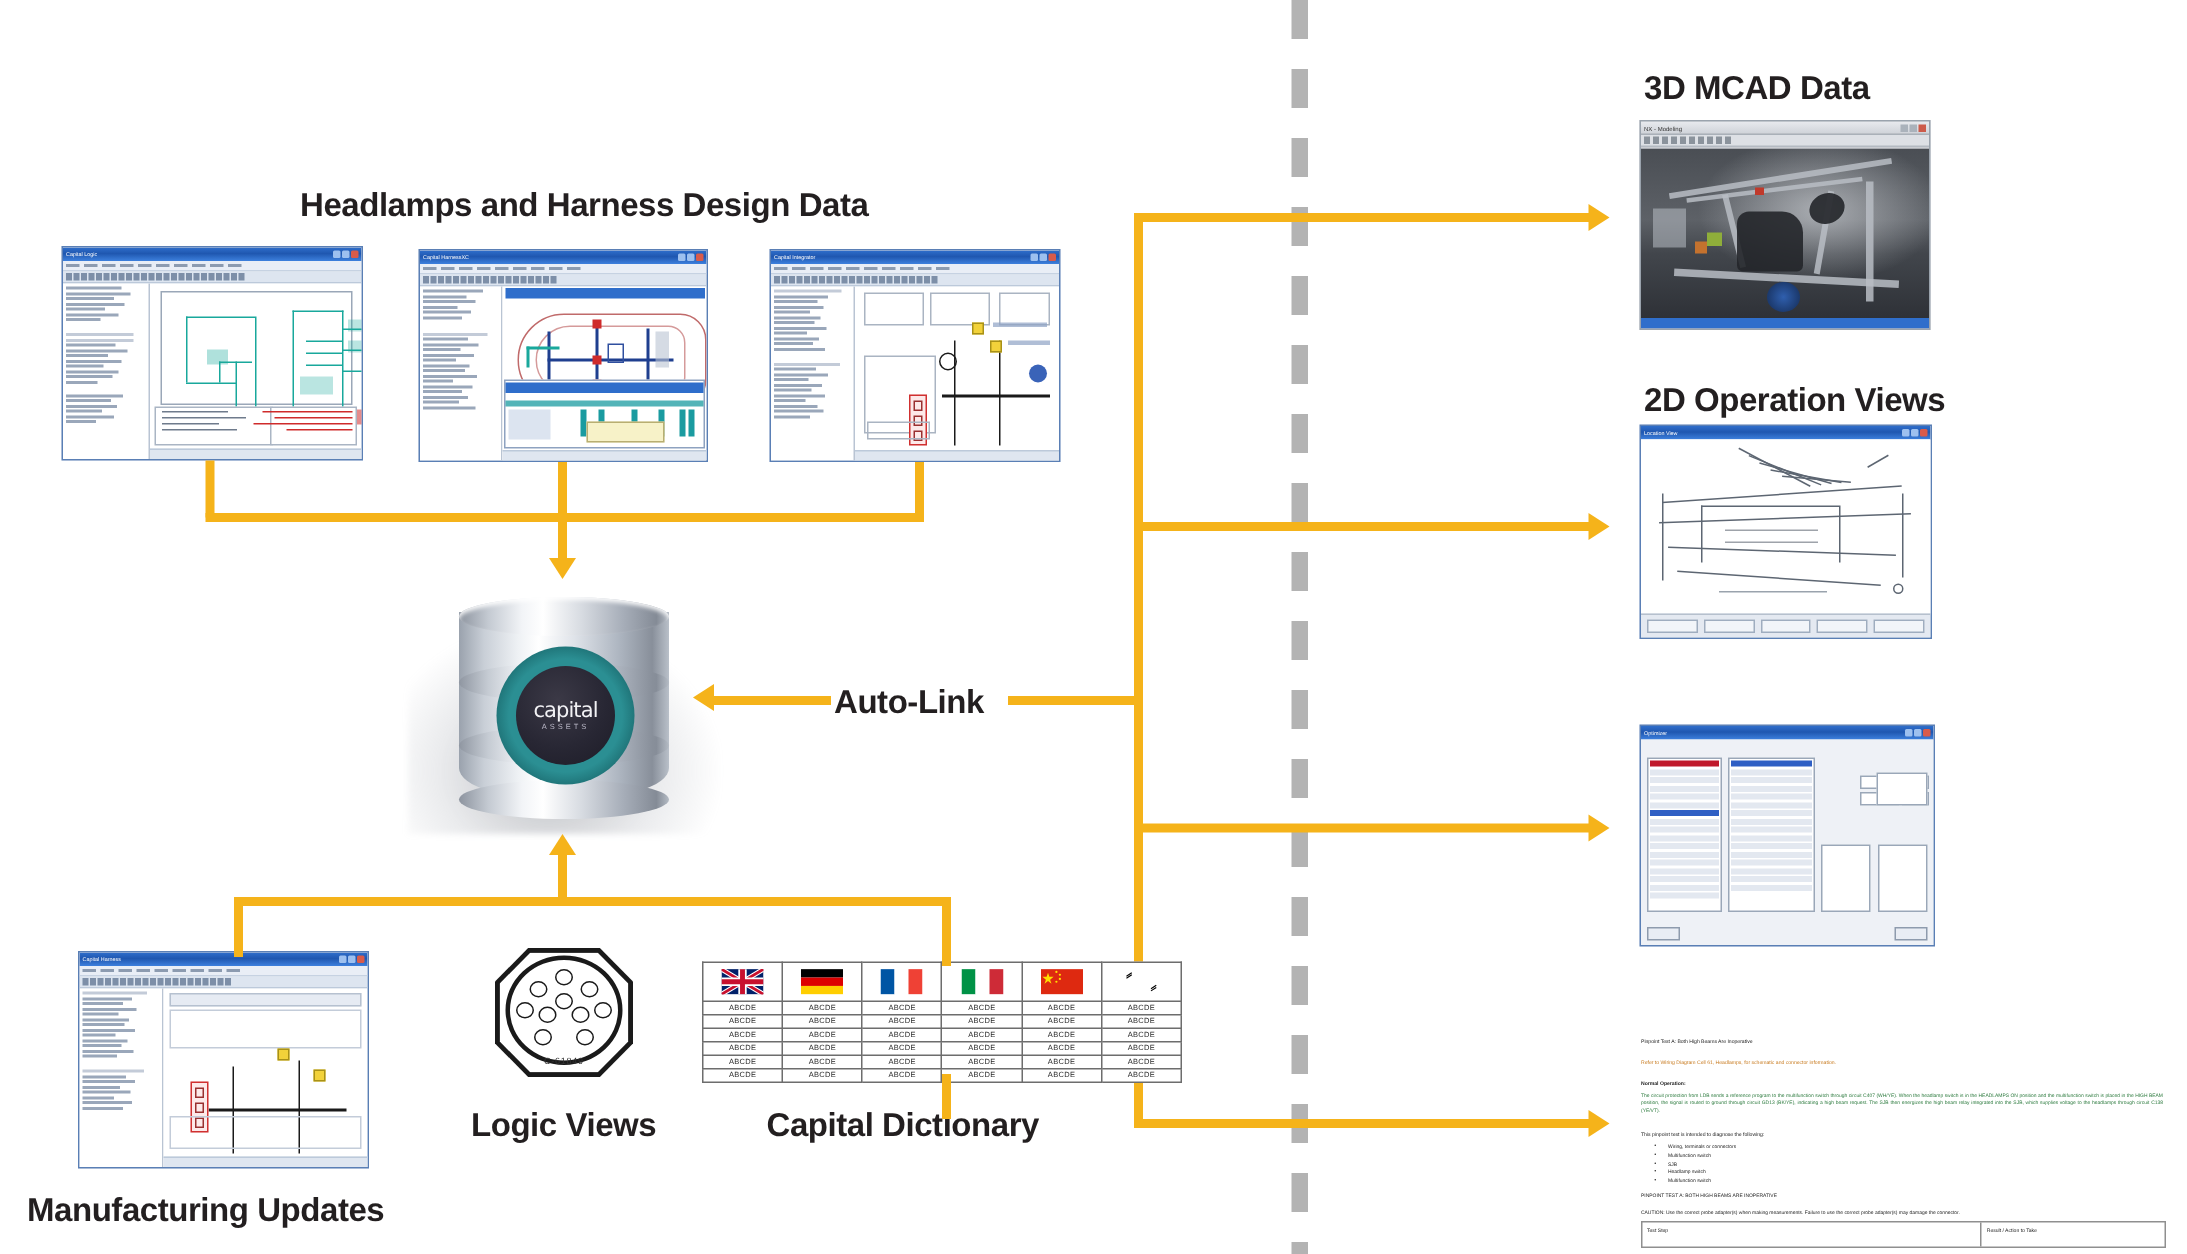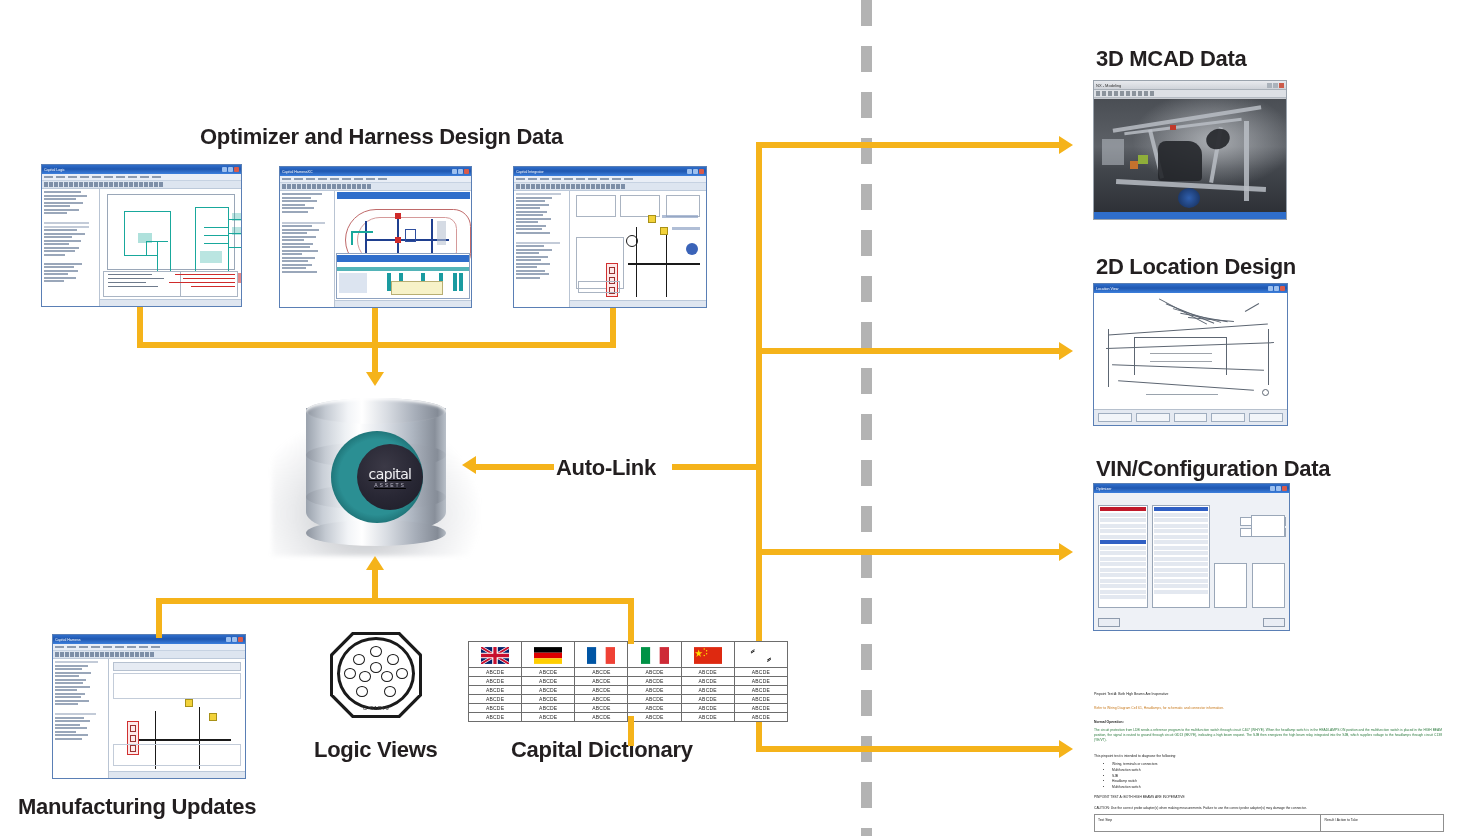--- a/index.html
+++ b/index.html
@@ -125,21 +125,21 @@
       #d8dce2 58%, #a7aeb9 78%, #848b96 94%, #b4bbc4 100%);
   }
   #db-top { top: 0px; box-shadow: inset 0 2px 3px rgba(255,255,255,.9); }
   #db-mid1 { top: 44px; opacity: .85; }
   #db-mid2 { top: 86px; opacity: .85; }
   #db-bot { top: 122px; }
   #db-logo {
     position: absolute; left: 35px; top: 33px; width: 92px; height: 92px;
     border-radius: 50%;
     background: radial-gradient(circle at 50% 50%, #2b8f93 58%, #1f7478 72%, rgba(31,116,120,.55) 86%, rgba(31,116,120,0) 100%);
-    display: flex; align-items: center; justify-content: flex-end; text-decoration: underline;
+    display: flex; align-items: center; justify-content: center;
   }
   #db-logo-inner {
     width: 66px; height: 66px; border-radius: 50%;
     background: radial-gradient(circle at 42% 34%, #3b3946 0%, #282734 55%, #1d1c27 100%);
     display: flex; flex-direction: column; align-items: center; justify-content: center;
   }
   #db-logo-text {
     font-size: 14px; color: #f2f2f5; letter-spacing: -0.6px; line-height: 1;
     font-family: "DejaVu Sans", sans-serif;
   }
@@ -205,21 +205,21 @@
 
   #dtc-doc { position: absolute; background: #fff; }
 </style>
 </head>
 <body>
 
 <div id="stage">
 
   <div class="divider"></div>
 
-  <div class="lbl lbl-xl" style="left:200px; top:124px;">Optimizer and Harness Design Data</div>
+  <div class="lbl lbl-xl" style="left:200px; top:124px;">Headlamps and Harness Design Data</div>
 
   <div class="win" style="left:41px; top:164px; width:201px; height:143px;">
     <div class="win-tb">
       <span class="win-tb-t">Capital Logic</span>
       <span class="win-tb-btns">
           <i></i>
           <i></i>
           <i></i>
         </span>
     </div>
@@ -849,21 +849,21 @@
       <div class="mc-d" style="left:112px;top:30px;width:24px;height:20px;border-radius:50%;transform:rotate(-22deg);"></div>
       <div class="mc" style="left:8px;top:40px;width:22px;height:26px;opacity:.55;"></div>
       <div style="position:absolute;left:44px;top:56px;width:10px;height:9px;background:#8fae3a;"></div>
       <div style="position:absolute;left:36px;top:62px;width:8px;height:8px;background:#c4722e;"></div>
       <div style="position:absolute;left:76px;top:26px;width:6px;height:5px;background:#c0392b;"></div>
       <div style="position:absolute;left:84px;bottom:4px;width:22px;height:20px;border-radius:50%;background:radial-gradient(circle,#2f5fae 0%,#1c3a6e 70%);"></div>
     </div>
     <div style="position:absolute;bottom:0;left:0;right:0;height:7px;background:#2f6ecb;"></div>
   </div>
 
-  <div class="lbl lbl-xl" style="left:1096px; top:254px;">2D Location Design</div>
+  <div class="lbl lbl-xl" style="left:1096px; top:254px;">2D Operation Views</div>
   <div class="win" style="left:1093px; top:283px; width:195px; height:143px;">
     <div class="win-tb">
       <span class="win-tb-t">Location View</span>
       <span class="win-tb-btns">
           <i></i>
           <i></i>
           <i></i>
         </span>
     </div>
     <div style="position:absolute;left:0;top:9px;right:0;bottom:16px;background:#fff;">
@@ -893,21 +893,20 @@
     </div>
     <div style="position:absolute;bottom:0;left:0;right:0;height:16px;background:#e4e9f1;border-top:1px solid #b6c0cd;display:flex;align-items:center;gap:4px;padding:0 4px;">
       <span style="flex:1;height:9px;background:#f2f5f9;border:1px solid #9fadbf;"></span>
       <span style="flex:1;height:9px;background:#f2f5f9;border:1px solid #9fadbf;"></span>
       <span style="flex:1;height:9px;background:#f2f5f9;border:1px solid #9fadbf;"></span>
       <span style="flex:1;height:9px;background:#f2f5f9;border:1px solid #9fadbf;"></span>
       <span style="flex:1;height:9px;background:#f2f5f9;border:1px solid #9fadbf;"></span>
     </div>
   </div>
 
-  <div class="lbl lbl-xl" style="left:1096px; top:456px;">VIN/Configuration Data</div>
   <div class="win" style="left:1093px; top:483px; width:197px; height:148px;">
     <div class="win-tb">
       <span class="win-tb-t">Optimizer</span>
       <span class="win-tb-btns">
           <i></i>
           <i></i>
           <i></i>
         </span>
     </div>
     <div style="position:absolute;left:0;top:9px;right:0;bottom:0;background:#eef1f6;padding:4px;">

